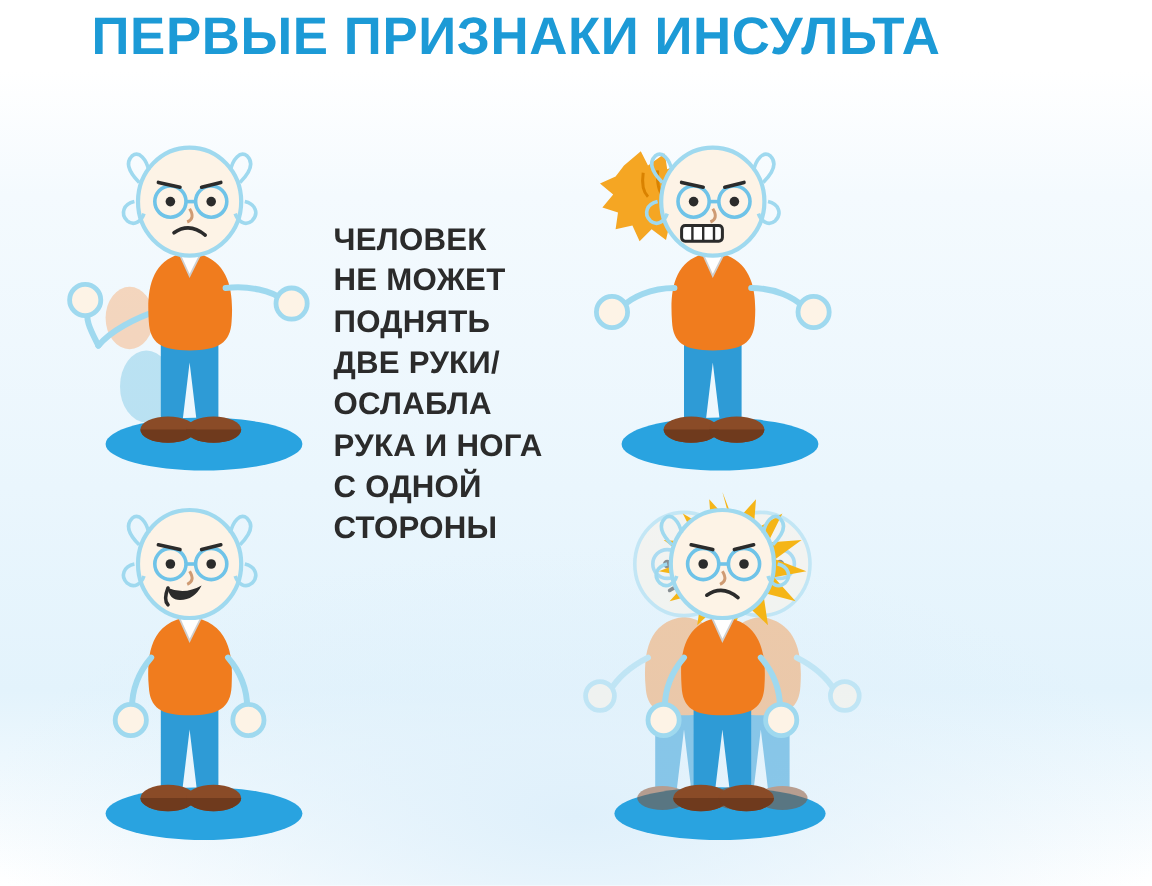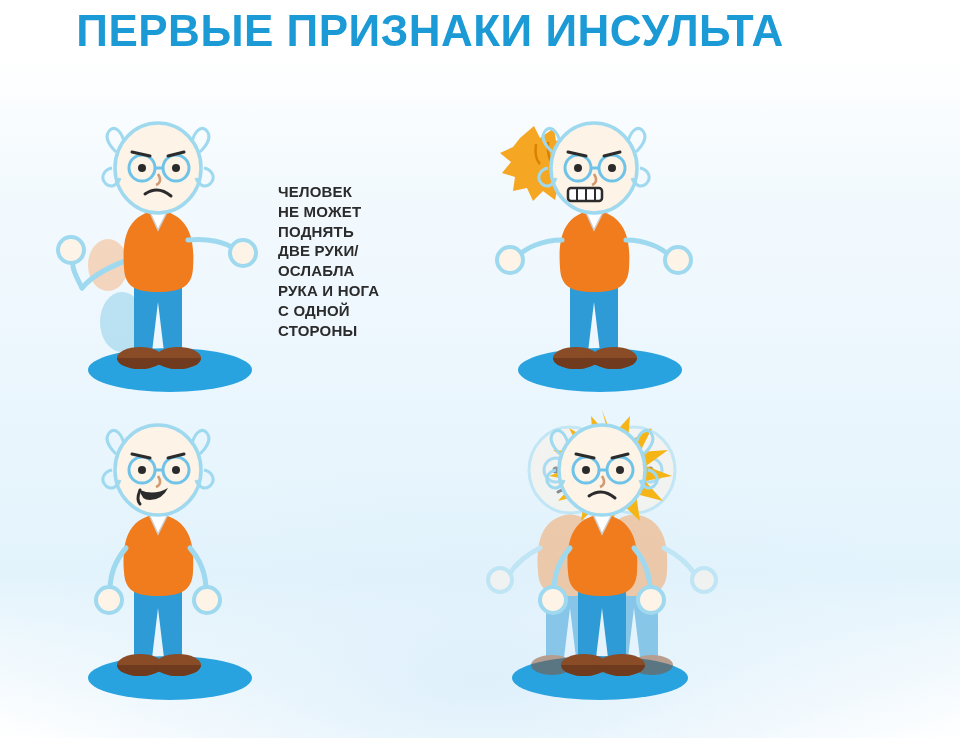--- a/index.html
+++ b/index.html
@@ -34,21 +34,21 @@
     white-space: nowrap;
   }
   .panel {
     position: absolute;
   }
   .fig {
     position: absolute;
   }
   .caption {
     position: absolute;
-    font-size: 15px;
+    font-size: 26px;
     font-weight: bold;
     line-height: 1.32;
     color: #2b2b2b;
     letter-spacing: 0.2px;
     white-space: pre-line;
   }
   
   #panel-arm      { left: 10px;  top: 70px;  width: 470px; height: 320px; }
   #panel-speech   { left: 450px; top: 70px;  width: 500px; height: 320px; }
   #panel-smile    { left: 10px;  top: 380px; width: 470px; height: 350px; }

